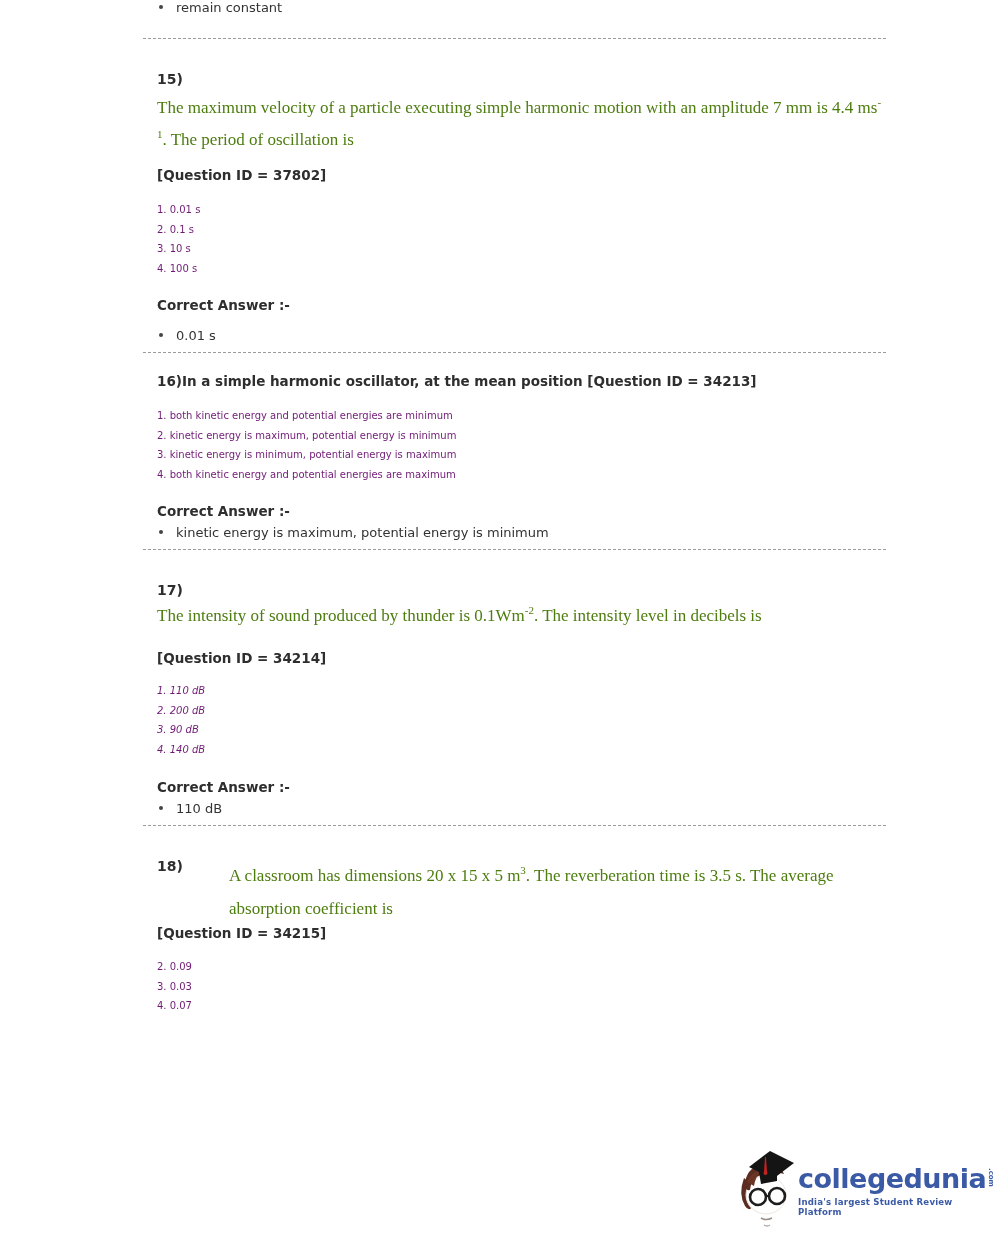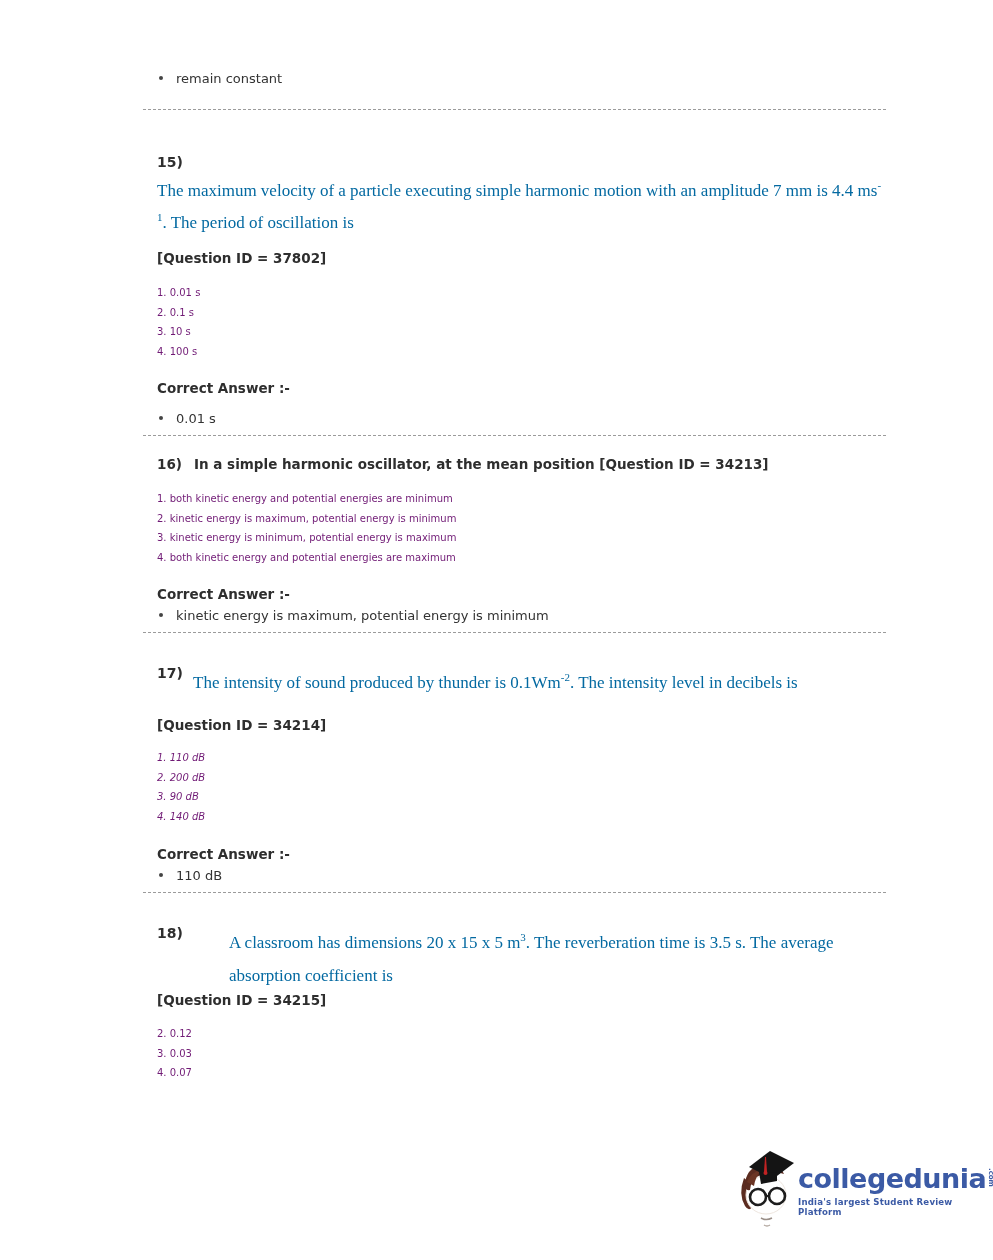--- a/index.html
+++ b/index.html
@@ -17,49 +17,49 @@
   .sep { border-top:1px dashed #9b9b9b; height:0; }
 
   .bullet-row { display:flex; align-items:baseline; font-size:13px; color:#333; }
   .dot { width:4px; height:4px; border-radius:50%; background:#444; margin:0 13px 0 2px; flex:none; position:relative; top:-3px; }
 
   .bold { font-weight:bold; color:#2e2e2e; }
   .qnum { font-size:14px; }
   .qid { font-size:13.5px; }
   .ca { font-size:13.5px; }
 
-  .serif { font-family:"Liberation Serif", serif; font-size:17px; color:#0369a1; }
+  .serif { font-family:"Liberation Serif", serif; font-size:17px; color:#4d7c0f; }
   .qtext { margin:0; line-height:32px; }
   .serif sup { font-size:11px; line-height:0; }
 
   .opts { font-size:10px; line-height:19.5px; color:#701a75; }
 
   .qrow { display:flex; align-items:flex-start; }
   .qnum-inline { flex:none; width:36px; font-size:14px; position:relative; top:-1px; }
   .qpara-narrow { width:692px; line-height:33px; margin:0; }
 
   .qhead16 { font-size:13.5px; }
-  .qhead16 .hnum { margin-right:12px; }
+  .qhead16 .hnum { }
 
   
-  .m-topbullet { padding-top:71px; }
+  .m-topbullet { }
   .sep1 { margin-top:23px; }
-  .q15num { margin-top:44px; }
+  .q15num { margin-top:32px; }
   .q15text { margin-top:5px; width:727px; }
   .q15id { margin-top:11px; }
   .q15opts { margin-top:17px; }
   .q15ca { margin-top:19px; }
   .q15ans { margin-top:15px; }
   .sep2 { margin-top:9px; }
   .q16head { margin-top:20px; }
   .q16opts { margin-top:17px; }
   .q16ca { margin-top:19px; }
   .q16ans { margin-top:6px; }
   .sep3 { margin-top:9px; }
-  .q17row { margin-top:33px; }
+  .q17row { margin-top:33px;flex-direction:column; }
   .q17id { margin-top:18px; }
   .q17opts { margin-top:15px;font-style:italic; }
   .q17ca { margin-top:20px; }
   .q17ans { margin-top:6px; }
   .sep4 { margin-top:9px; }
   .q18row { margin-top:33px;gap:36px; }
   .q18id { }
   .q18opts { margin-top:16px; }
 
   
@@ -144,21 +144,21 @@
 
     <div class="sep sep4"></div>
 
     <section>
       <div class="pad qrow q18row">
         <span class="bold qnum-inline">18)</span>
         <p class="serif qpara-narrow"><span>A classroom has dimensions 20 x 15 x 5 m</span><sup>3</sup><span>. The reverberation time is 3.5 s. The average absorption coefficient is</span></p>
       </div>
       <div class="pad bold qid q18id">[Question ID = 34215]</div>
       <div class="pad opts q18opts">
-        <div>2. 0.12</div>
+        <div>2. 0.09</div>
         <div>3. 0.03</div>
         <div>4. 0.07</div>
       </div>
     </section>
 
   </div>
 
   <div class="logo">
     <svg class="mascot" viewBox="0 0 58 80">
 

